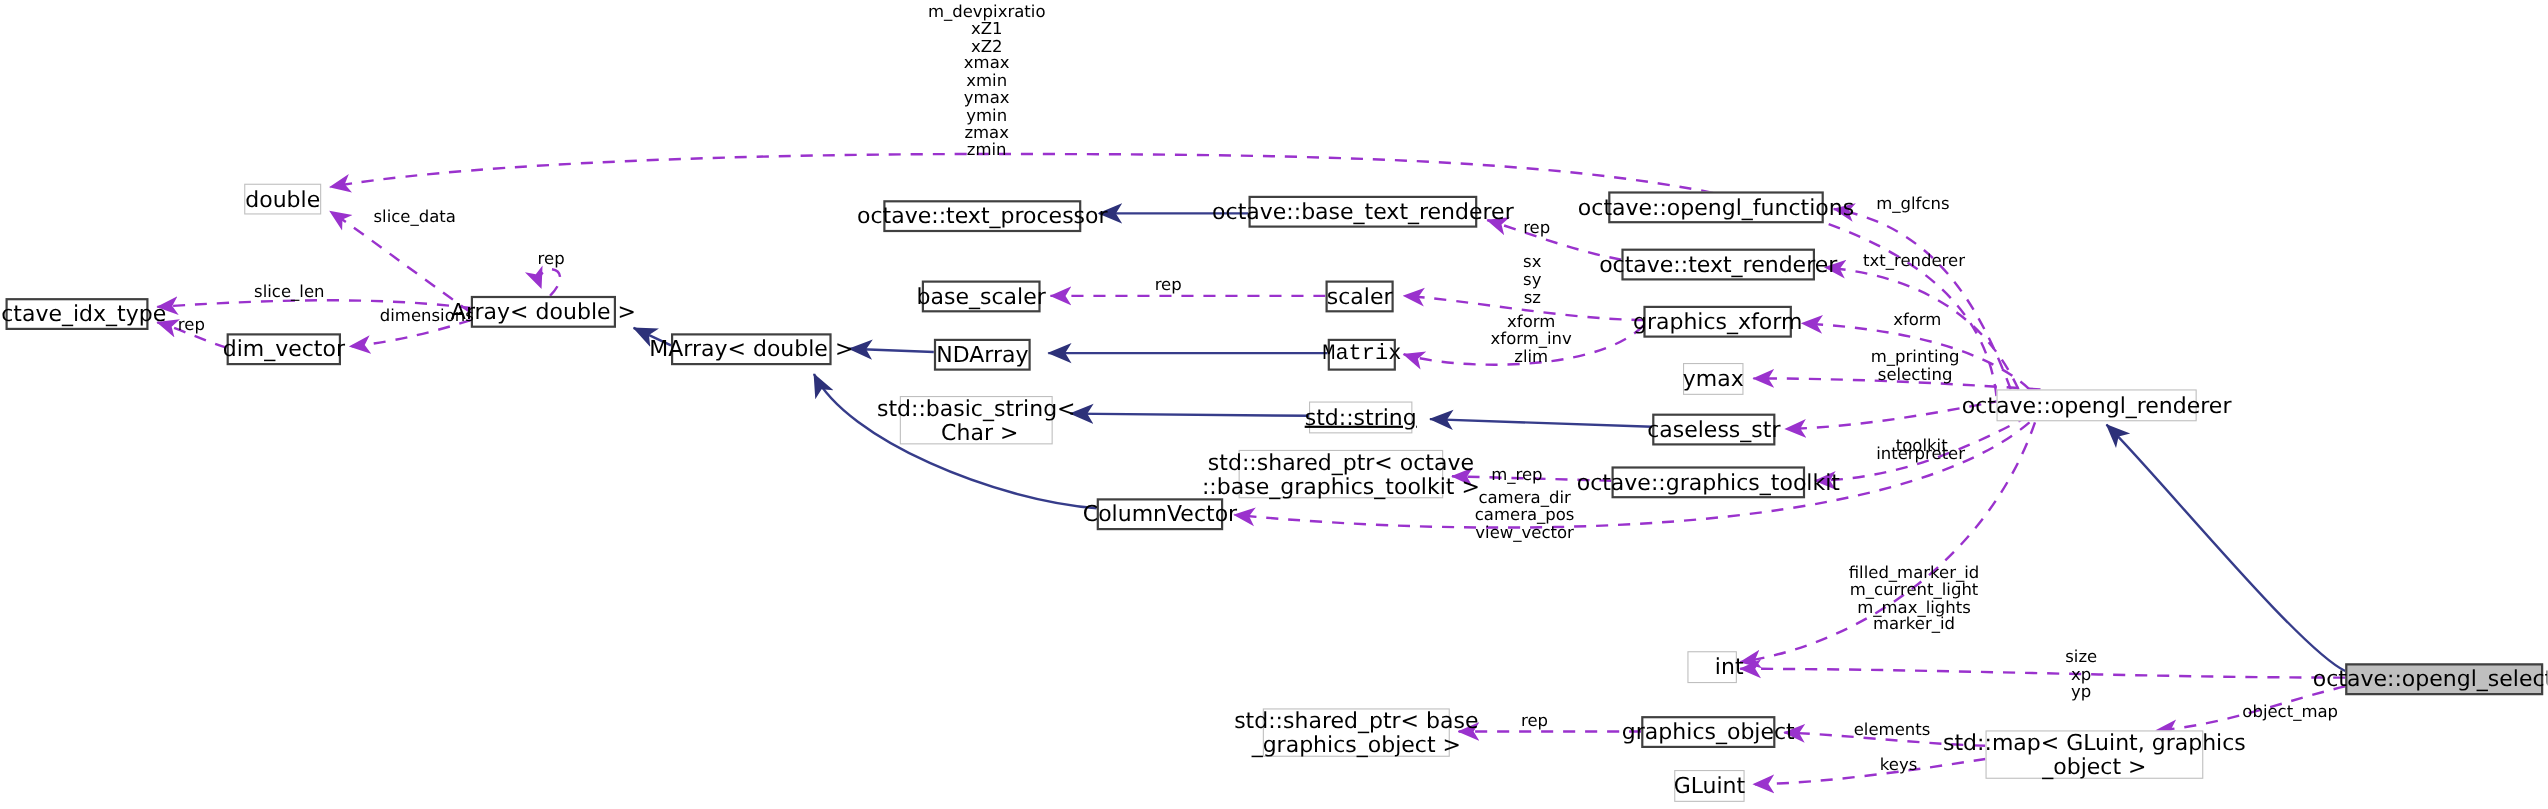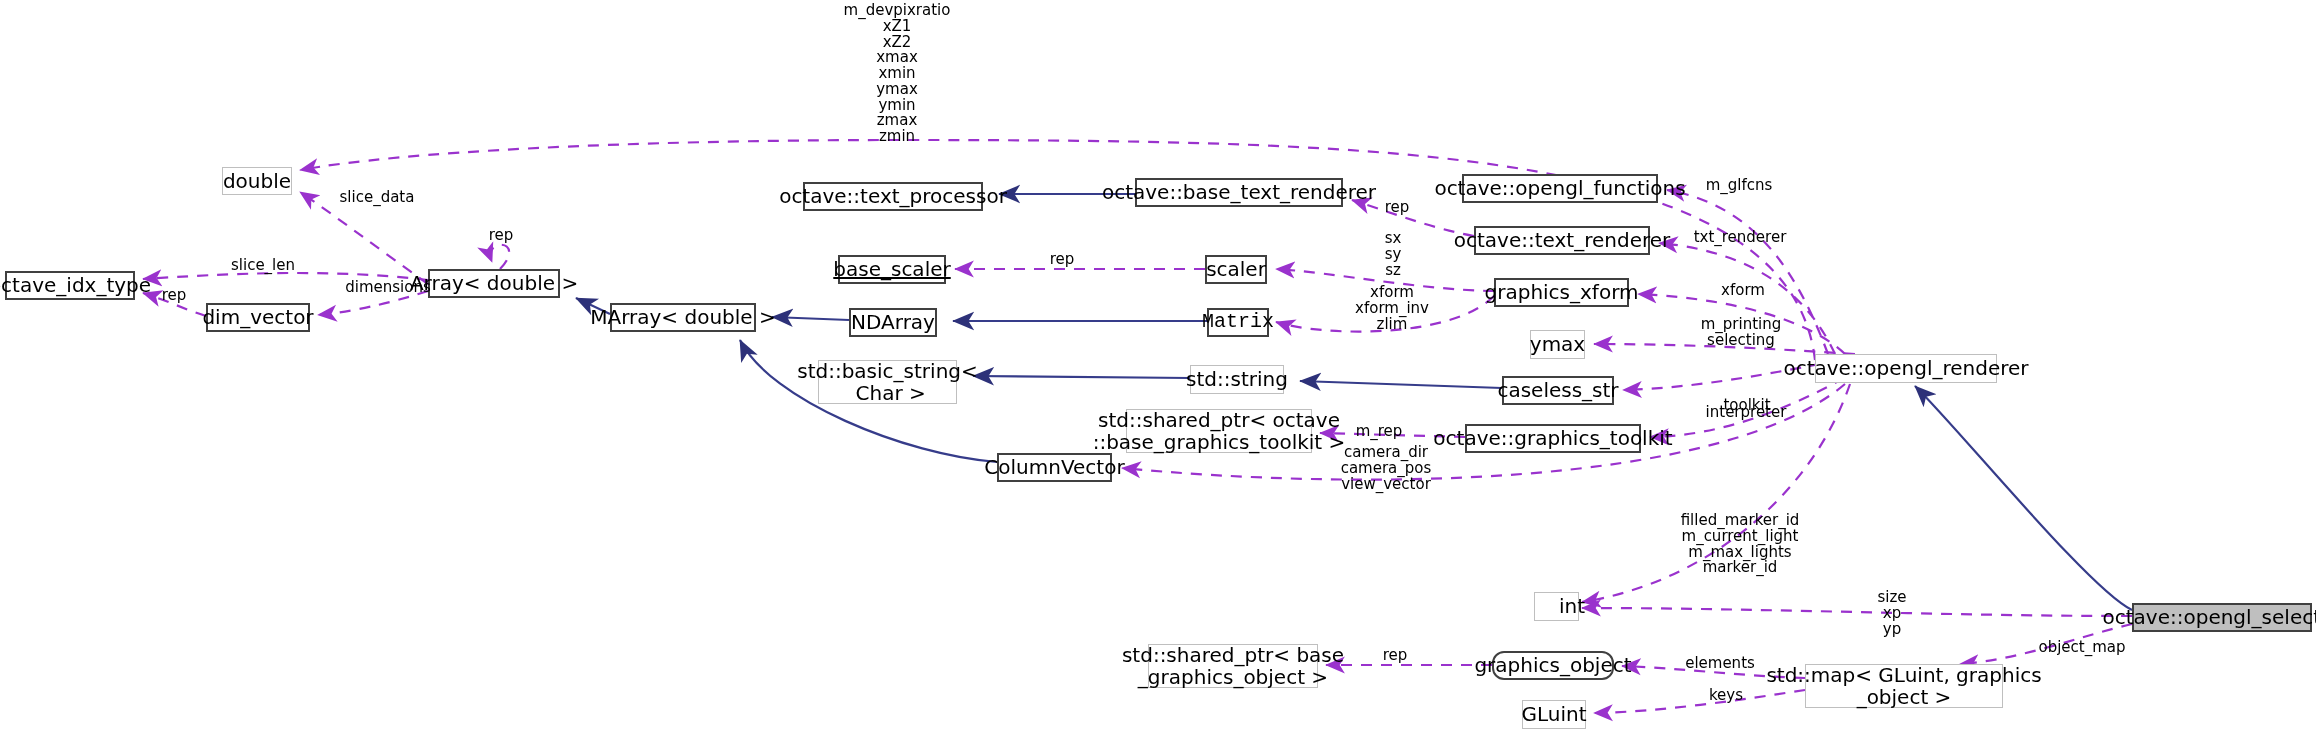--- a/index.html
+++ b/index.html
@@ -138,43 +138,43 @@
     </g>
   </svg>
 
   <div id="nodes">
       <div class="node light" style="left: 222px; top: 167px; width: 70px; height: 28px;">double</div>
       <div class="node dark" style="left: 5px; top: 271px; width: 130px; height: 29px;">octave_idx_type</div>
       <div class="node dark" style="left: 206px; top: 303px; width: 104px; height: 29px;">dim_vector</div>
       <div class="node dark" style="left: 428px; top: 269px; width: 132px; height: 29px;">Array&lt; double &gt;</div>
       <div class="node dark" style="left: 610px; top: 303px; width: 146px; height: 29px;">MArray&lt; double &gt;</div>
       <div class="node dark" style="left: 803px; top: 182px; width: 180px; height: 29px;">octave::text_processor</div>
-      <div class="node dark" style="left: 838px; top: 255px; width: 108px; height: 29px; text-decoration: underline;">base_scaler</div>
+      <div class="node dark" style="left: 838px; top: 255px; width: 108px; height: 29px;">base_scaler</div>
       <div class="node dark" style="left: 849px; top: 308px; width: 88px; height: 29px;">NDArray</div>
       <div class="node light" style="left: 818px; top: 360px; width: 139px; height: 44px; text-align: center;">std::basic_string&lt;
  Char &gt;</div>
       <div class="node dark" style="left: 997px; top: 453px; width: 115px; height: 29px;">ColumnVector</div>
       <div class="node dark" style="left: 1135px; top: 178px; width: 208px; height: 29px;">octave::base_text_renderer</div>
       <div class="node dark" style="left: 1205px; top: 255px; width: 62px; height: 29px;">scaler</div>
       <div class="node dark" style="left: 1207px; top: 308px; width: 62px; height: 29px; font-family: Liberation Mono, monospace;">Matrix</div>
-      <div class="node light" style="left: 1190px; top: 365px; width: 94px; height: 29px;">std::string</div>
+      <div class="node light" style="left: 1190px; top: 365px; width: 94px; height: 29px; text-decoration: underline;">std::string</div>
       <div class="node light" style="left: 1126px; top: 409px; width: 186px; height: 44px;">std::shared_ptr&lt; octave
 ::base_graphics_toolkit &gt;</div>
       <div class="node dark" style="left: 1462px; top: 174px; width: 196px; height: 29px;">octave::opengl_functions</div>
       <div class="node dark" style="left: 1474px; top: 226px; width: 176px; height: 29px;">octave::text_renderer</div>
       <div class="node dark" style="left: 1494px; top: 278px; width: 135px; height: 29px;">graphics_xform</div>
       <div class="node light" style="left: 1530px; top: 330px; width: 55px; height: 29px;">ymax</div>
       <div class="node dark" style="left: 1502px; top: 376px; width: 112px; height: 29px;">caseless_str</div>
       <div class="node dark" style="left: 1465px; top: 424px; width: 176px; height: 29px;">octave::graphics_toolkit</div>
       <div class="node light" style="left: 1534px; top: 592px; width: 40px; height: 29px; padding-left: 37px;">int</div>
       <div class="node light" style="left: 1815px; top: 354px; width: 182px; height: 29px;">octave::opengl_renderer</div>
       <div class="node focus" style="left: 2132px; top: 603px; width: 180px; height: 29px;">octave::opengl_selector</div>
       <div class="node light" style="left: 1148px; top: 644px; width: 170px; height: 44px;">std::shared_ptr&lt; base
 _graphics_object &gt;</div>
-      <div class="node dark" style="left: 1492px; top: 651px; width: 122px; height: 29px; border-radius: 12px;">graphics_object</div>
+      <div class="node dark" style="left: 1492px; top: 651px; width: 122px; height: 29px;">graphics_object</div>
       <div class="node light" style="left: 1522px; top: 700px; width: 64px; height: 29px;">GLuint</div>
       <div class="node light" style="left: 1805px; top: 664px; width: 198px; height: 44px;">std::map&lt; GLuint, graphics
 _object &gt;</div>
     </div>
   <div id="labels">
       <div class="edge-label" style="left: 812px; top: 3px; width: 170px;">m_devpixratio
 xZ1
 xZ2
 xmax
 xmin

